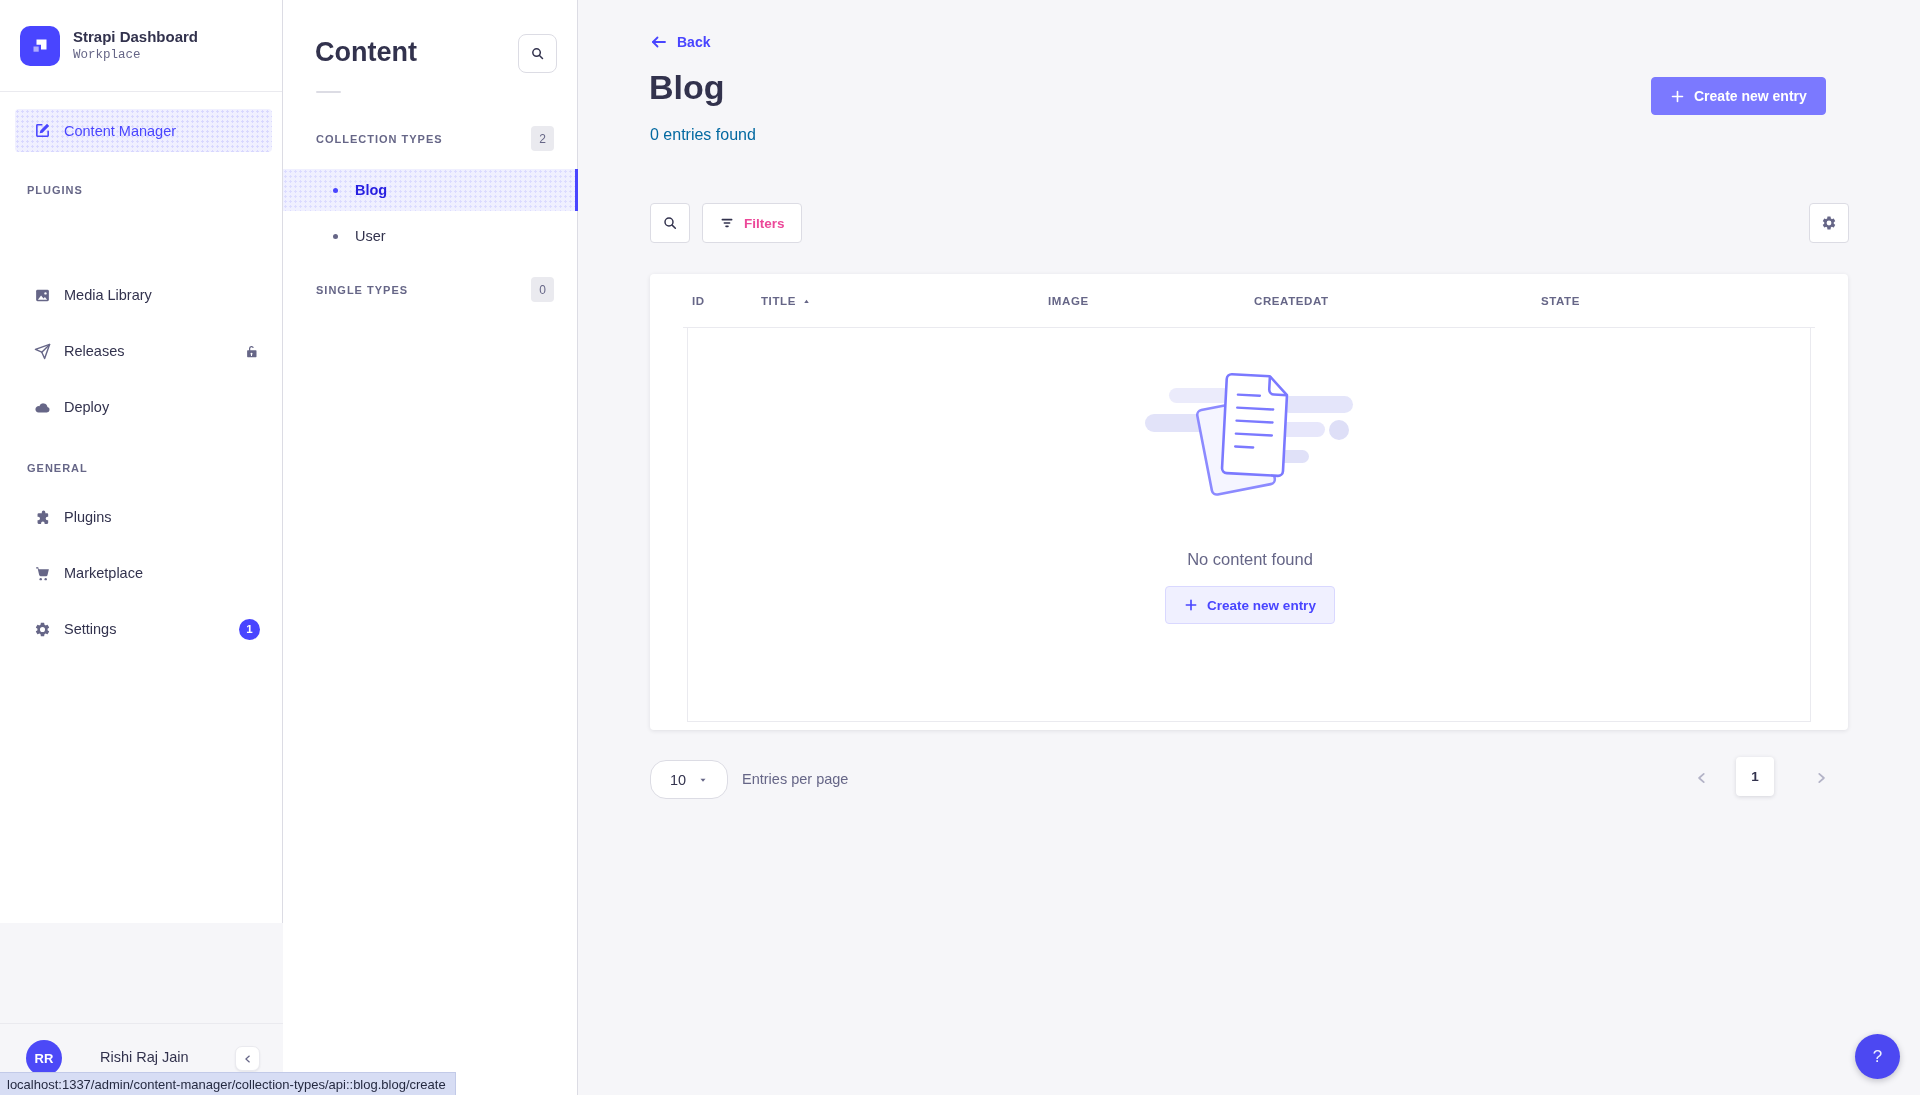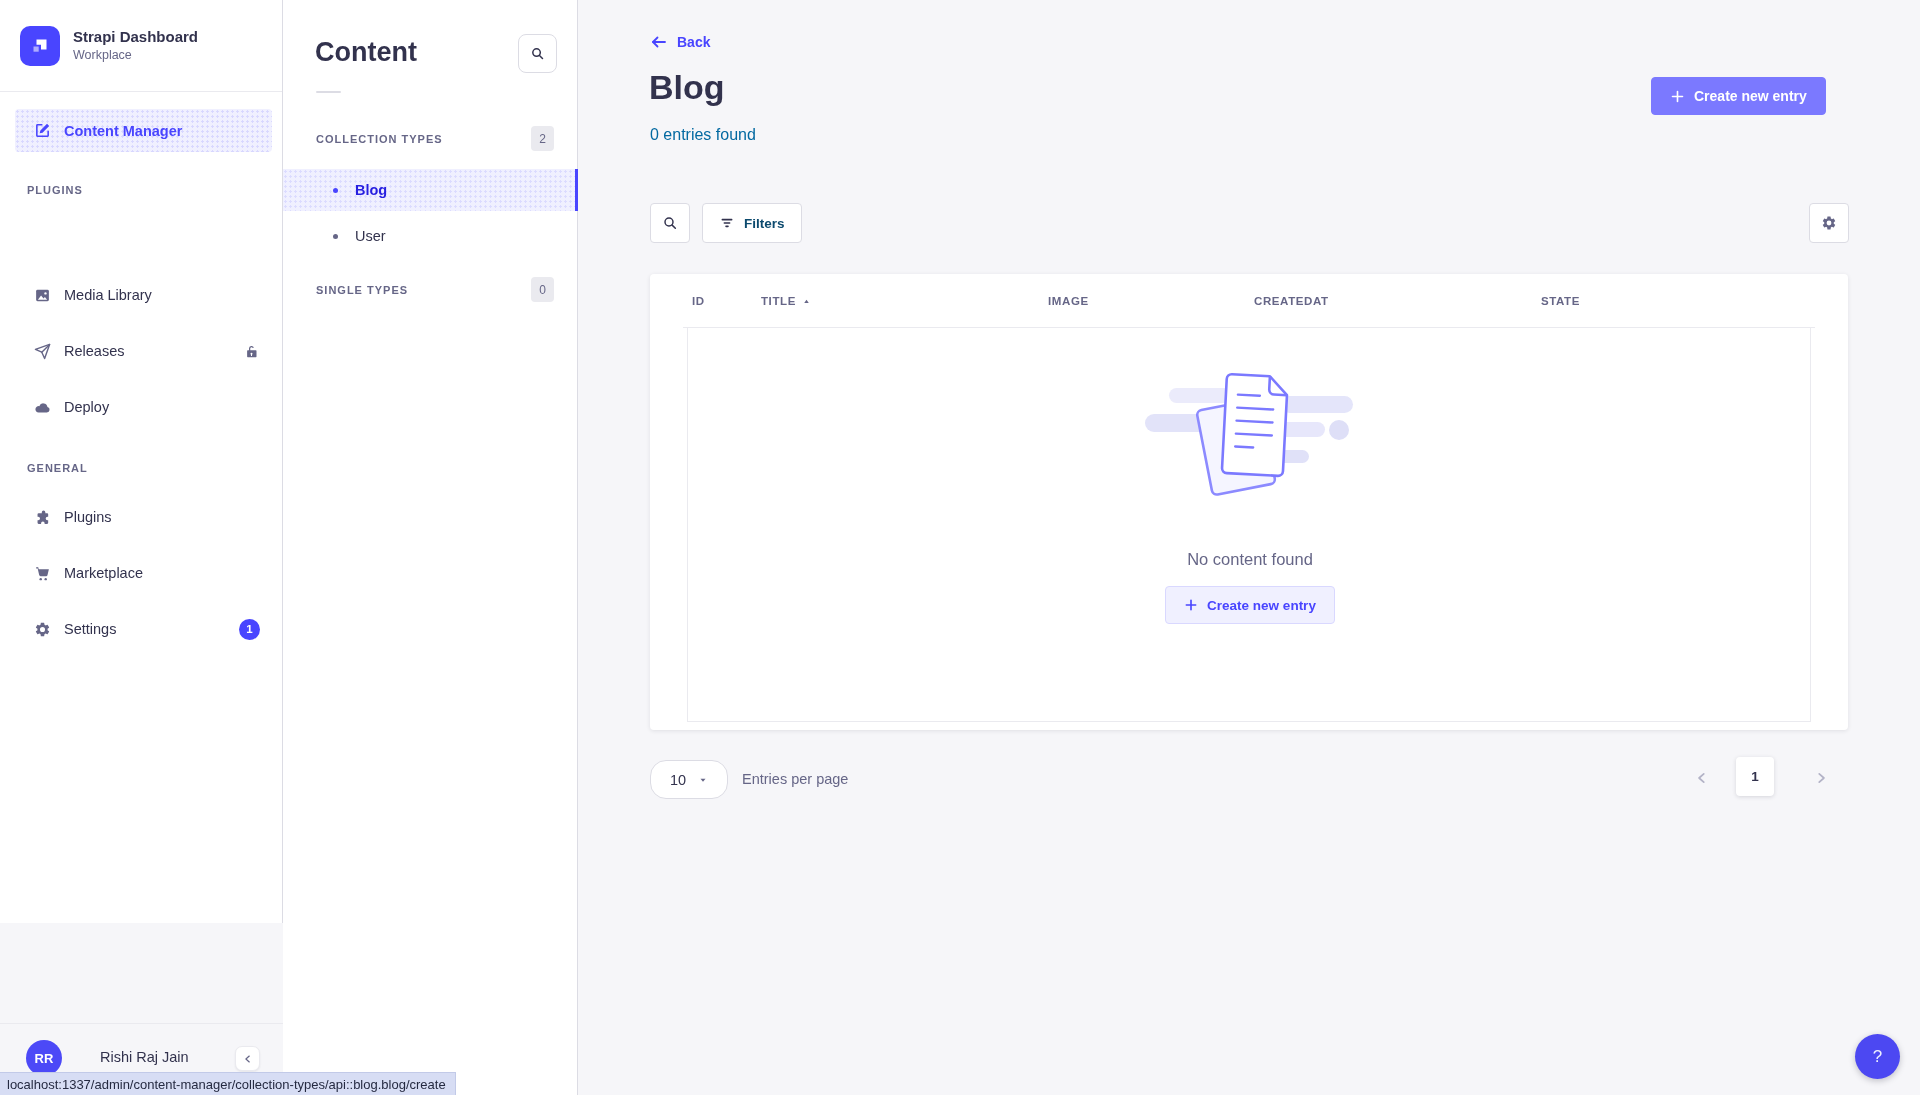--- a/index.html
+++ b/index.html
@@ -11,26 +11,26 @@
     position:relative;
     overflow:hidden;
   }
   .abs { position:absolute; }
 
   
   #sidebar { left:0; top:0; width:283px; height:923px; background:#ffffff; border-right:1px solid #dcdce4; }
   .logo-row { position:absolute; left:0; top:0; width:100%; height:92px; border-bottom:1px solid #eaeaef; display:flex; align-items:center; padding:0 20px; gap:13px; }
   .logo-sq { width:40px; height:40px; border-radius:10px; background:#4945ff; flex:0 0 auto; display:flex; align-items:center; justify-content:center; }
   .app-name { font-size:15px; font-weight:bold; color:#32324d; line-height:1.25; }
-  .app-ws { font-size:12.5px; color:#666687; line-height:1.3; }
+  .app-ws { font-size:12.5px; color:#666687; line-height:1.3;font-family:Liberation Mono, monospace; }
 
   .nav-item { position:absolute; left:15px; width:257px; height:40px; display:flex; align-items:center; gap:13px; padding:0 12px 0 18px; border-radius:4px; font-size:14.5px; color:#32324d; cursor:pointer; }
   .nav-item .ico { width:18px; height:18px; flex:0 0 auto; display:flex; align-items:center; justify-content:center; }
   .nav-item .lbl { flex:1 1 auto; }
-  .nav-item.active { height:43px; background:#f0f0ff; background-image:radial-gradient(circle, rgba(73,69,255,.14) 1px, transparent 1.2px); background-size:5px 5px; color:#4945ff; font-weight:bold; }
+  .nav-item.active { height:43px; background:#f0f0ff; background-image:radial-gradient(circle, rgba(73,69,255,.14) 1px, transparent 1.2px); background-size:5px 5px; color:#4945ff; font-weight:normal; }
   .sec-label { position:absolute; left:27px; font-size:11px; font-weight:bold; letter-spacing:1px; color:#666687; }
 
   .badge-num { min-width:21px; height:21px; border-radius:50%; background:#4945ff; color:#fff; font-size:11.5px; font-weight:bold; display:flex; align-items:center; justify-content:center; }
 
   .side-footer { position:absolute; left:0; top:1023px; width:283px; height:72px; border-top:1px solid #eaeaef; }
   .avatar { position:absolute; left:26px; top:1040px; width:36px; height:36px; border-radius:50%; background:#4c49f7; color:#fff; font-size:13px; font-weight:bold; display:flex; align-items:center; justify-content:center; }
   .user-name { position:absolute; left:100px; top:1049px; font-size:14.5px; color:#32324d; }
   .collapse-btn { position:absolute; left:235px; top:1046px; width:25px; height:25px; border:1px solid #eaeaef; border-radius:7px; background:#fff; display:flex; align-items:center; justify-content:center; cursor:pointer; box-shadow:0 1px 2px rgba(33,33,52,.08); }
 
   
@@ -47,21 +47,21 @@
 
   
   #main { left:578px; top:0; width:1342px; height:1095px; }
   .back-link { position:absolute; left:72px; top:33px; display:flex; align-items:center; gap:9px; color:#4945ff; font-size:14px; font-weight:bold; cursor:pointer; }
   .page-title { position:absolute; left:71px; top:68px; font-size:34px; font-weight:bold; color:#32324d; }
   .page-sub { position:absolute; left:72px; top:126px; font-size:16px; color:#0369a1; }
   .btn-primary { position:absolute; left:1073px; top:77px; height:38px; padding:0 18px; background:#7b79ff; border:1px solid #7b79ff; border-radius:4px; color:#fff; font-size:14px; font-weight:bold; display:flex; align-items:center; gap:9px; cursor:pointer; }
 
   .tool-btn { position:absolute; top:203px; height:40px; background:#fff; border:1px solid #dcdce4; border-radius:4px; display:flex; align-items:center; justify-content:center; cursor:pointer; }
   .btn-search { left:72px; width:40px; }
-  .btn-filters { left:124px; padding:0 16px; gap:9px; font-size:13.5px; font-weight:bold; color:#0c4a6e; }
+  .btn-filters { left:124px; padding:0 16px; gap:9px; font-size:13.5px; font-weight:bold; color:#ec4899; }
   .btn-view { left:1231px; width:40px; }
 
   .card { position:absolute; left:72px; top:274px; width:1198px; height:456px; background:#fff; border-radius:4px; box-shadow:0 1px 4px rgba(33,33,52,.1); }
   .tbl { position:absolute; left:33px; top:0; width:1132px; height:449px; }
   .thead { position:absolute; left:0; top:0; width:1132px; height:54px; border-bottom:1px solid #eaeaef; }
   .th { position:absolute; top:21px; font-size:11.5px; font-weight:bold; letter-spacing:.6px; color:#666687; display:flex; align-items:center; gap:6px; }
   .tbody { position:absolute; left:4px; top:54px; width:1124px; height:394px; border-left:1px solid #eaeaef; border-right:1px solid #eaeaef; border-bottom:1px solid #eaeaef; }
   .empty-wrap { position:absolute; left:0; top:24px; width:1124px; text-align:center; }
   .empty-msg { margin-top:26px; font-size:16.5px; color:#666687; }
   .btn-secondary { margin-top:17px; display:inline-flex; align-items:center; gap:9px; height:38px; padding:0 18px; background:#f0f0ff; border:1px solid #d9d8ff; border-radius:4px; color:#4945ff; font-size:13.5px; font-weight:bold; cursor:pointer; }

